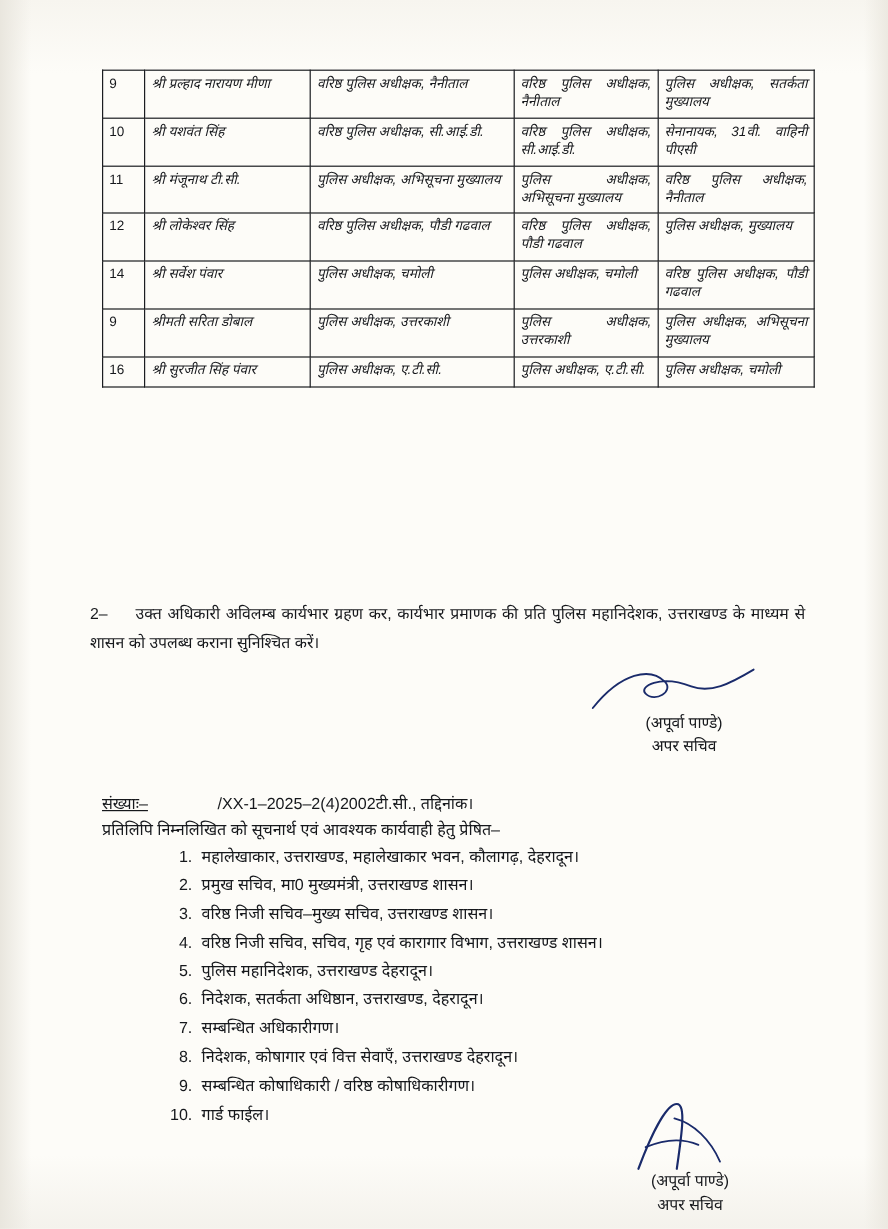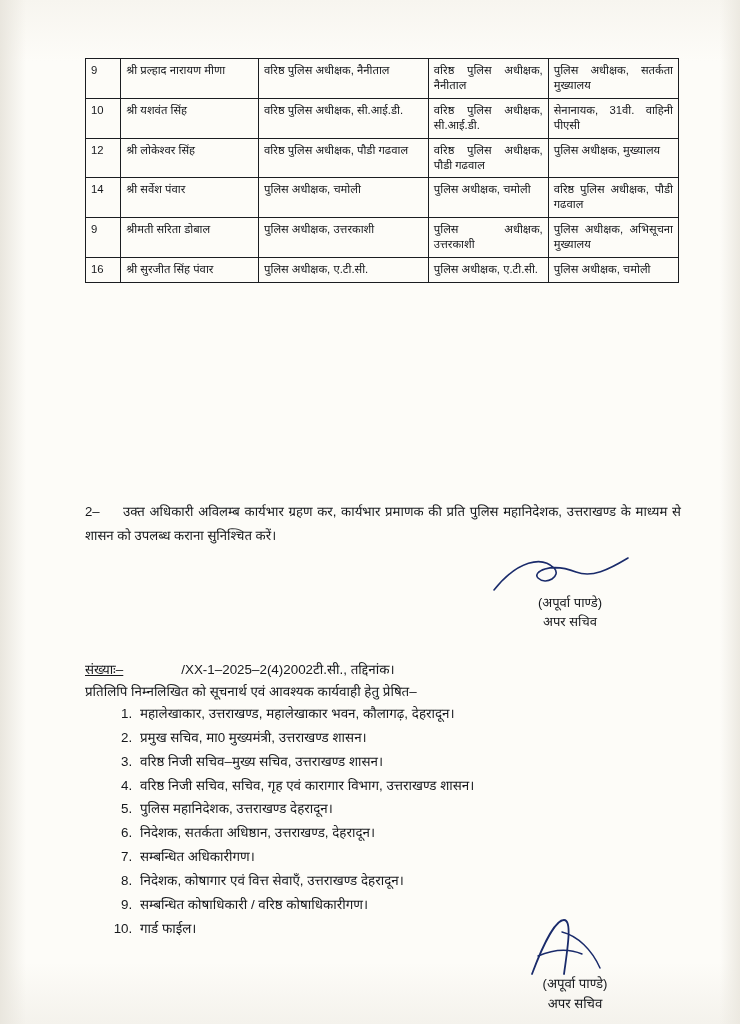--- a/index.html
+++ b/index.html
@@ -60,25 +60,26 @@
     white-space: nowrap;
   }
   td.nm { width: 140px; }
   td.c1 { width: 175px; }
   td.c2 { width: 118px; }
   td.c3 { width: 130px; margin-left: 35px; }
   .jst {
     display: block;
     text-align: justify;
     text-align-last: left;
+    font-style: italic;
   }
 
   .para2 {
     position: absolute;
-    left: 85px;
+    left: 75px;
     top: 500px;
     width: 596px;
     font-size: 13.2px;
     line-height: 1.85;
     text-align: justify;
     text-justify: inter-word;
   }
   .para2 .lead {
     display: inline-block;
     min-width: 38px;
@@ -121,20 +122,21 @@
     position: absolute;
     left: 104px;
     top: 702px;
     margin: 0;
     padding-left: 32px;
     font-size: 13.4px;
     line-height: 1.78;
   }
   ol.copy-list li {
     padding-left: 4px;
+    margin-left: 28px;
   }
 
   .sign-block-2 {
     position: absolute;
     left: 470px;
     top: 930px;
     width: 210px;
     text-align: center;
     font-size: 13.2px;
     line-height: 1.5;
@@ -173,20 +175,35 @@
             <span class="jst">श्री यशवंत सिंह</span>
           </td>
         <td class="c1">
             <span class="jst">वरिष्ठ पुलिस अधीक्षक, सी.आई.डी.</span>
           </td>
         <td class="c2">
             <span class="jst">वरिष्ठ पुलिस अधीक्षक, सी.आई.डी.</span>
           </td>
         <td class="c3">
             <span class="jst">सेनानायक, 31वी. वाहिनी पीएसी</span>
+          </td>
+      </tr>
+      <tr>
+        <td class="sn">11</td>
+        <td class="nm">
+            <span class="jst">श्री मंजूनाथ टी.सी.</span>
+          </td>
+        <td class="c1">
+            <span class="jst">पुलिस अधीक्षक, अभिसूचना मुख्यालय</span>
+          </td>
+        <td class="c2">
+            <span class="jst">पुलिस अधीक्षक, अभिसूचना मुख्यालय</span>
+          </td>
+        <td class="c3">
+            <span class="jst">वरिष्ठ पुलिस अधीक्षक, नैनीताल</span>
           </td>
       </tr>
       <tr>
         <td class="sn">12</td>
         <td class="nm">
             <span class="jst">श्री लोकेश्वर सिंह</span>
           </td>
         <td class="c1">
             <span class="jst">वरिष्ठ पुलिस अधीक्षक, पौडी गढवाल</span>
           </td>

